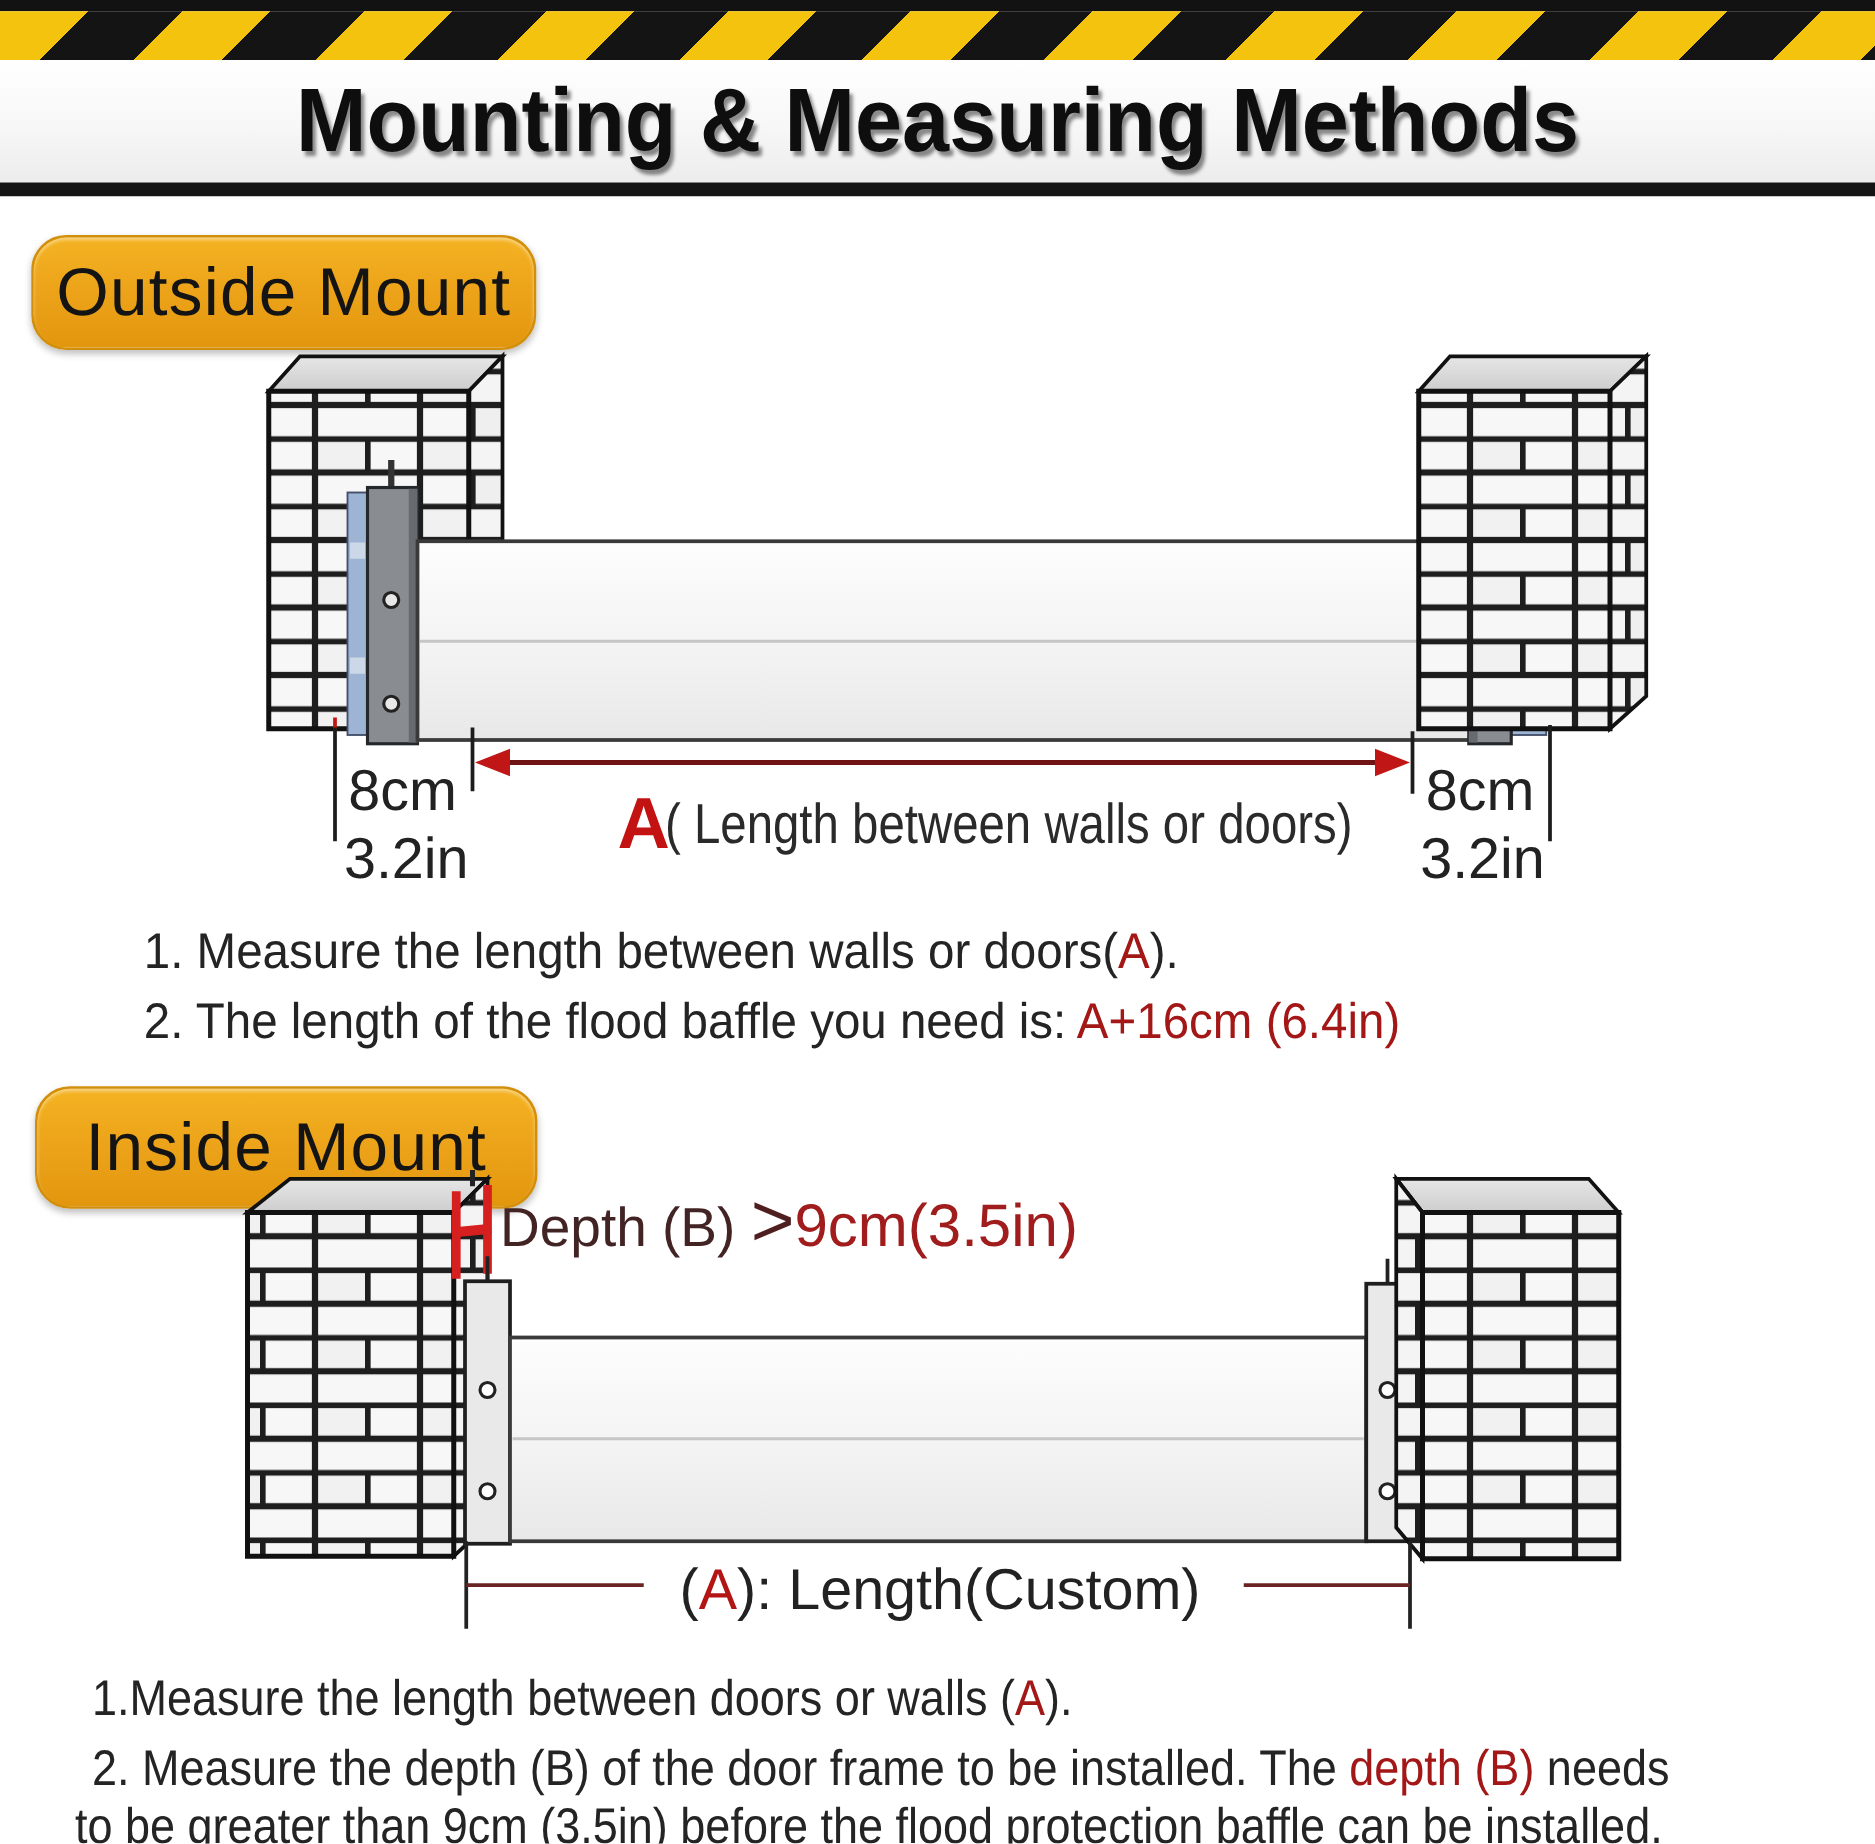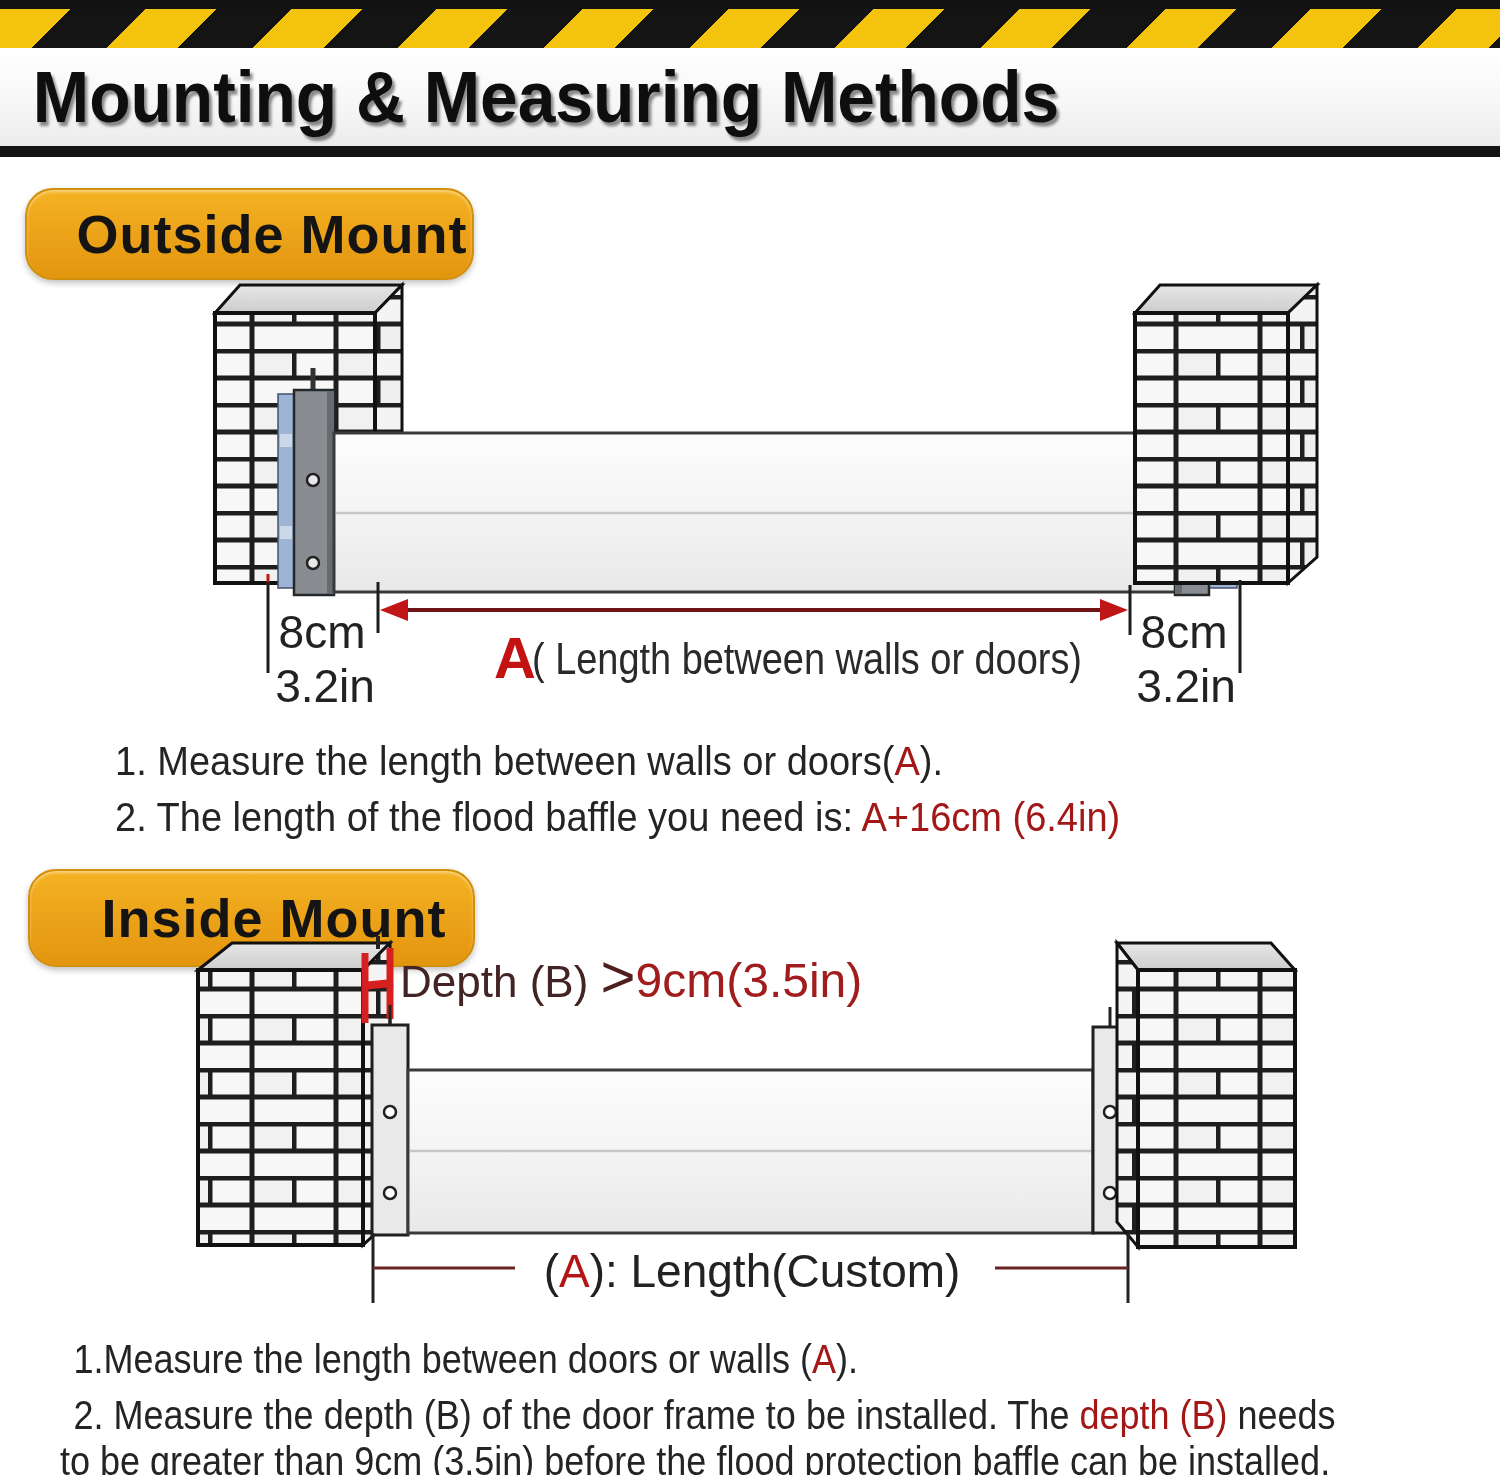--- a/index.html
+++ b/index.html
@@ -10,36 +10,36 @@
   
   .tape-edge{position:absolute;left:0;top:0;width:1500px;height:9px;background:#121212;}
   .tape{
     position:absolute;left:0;top:9px;width:1500px;height:39px;
     background:repeating-linear-gradient(135deg,#f4c30d 0 50px,#141414 50px 103px);
     box-shadow:0 2px 3px rgba(0,0,0,.35);
   }
   .title-band{
     position:absolute;left:0;top:48px;width:1500px;height:98px;
     background:linear-gradient(180deg,#ffffff 0%,#f7f7f7 55%,#ececec 100%);
-    display:flex;align-items:center;
+    display:flex;align-items:center;justify-content:center;
   }
   .title{
     margin:0;font-size:72px;font-weight:bold;color:#0e0e0e;letter-spacing:0;
     transform:scaleX(0.94);transform-origin:center;
     text-shadow:3px 4px 3px rgba(0,0,0,.45), 0 -1px 0 rgba(255,255,255,.65);
     white-space:nowrap;
   }
   .banner-rule{position:absolute;left:0;top:146px;width:1500px;height:11px;background:#141414;}
   
   .badge{
     position:absolute;display:flex;align-items:center;justify-content:center;
     background:linear-gradient(180deg,#f4b322 0%,#eda41a 45%,#e2960e 100%);
     border:2px solid #d28f0b;border-radius:28px;
     box-shadow:0 3px 6px rgba(0,0,0,.25), inset 0 2px 3px rgba(255,255,255,.45);
-    color:#141414;font-size:54px;font-weight:700;letter-spacing:1px;white-space:nowrap;padding-left:45px;
+    color:#141414;font-size:54px;font-weight:400;letter-spacing:1px;white-space:nowrap;
   }
   .badge-outside{left:25px;top:188px;width:400px;height:88px;}
   .badge-inside{left:28px;top:869px;width:398px;height:94px;}
   
   .diagram{position:absolute;left:0;}
   .diagram-outside{top:270px;width:1500px;height:440px;}
   .diagram-inside{top:935px;width:1500px;height:400px;}
   svg text{font-family:"Liberation Sans",sans-serif;}
   
   .steps{position:absolute;}

